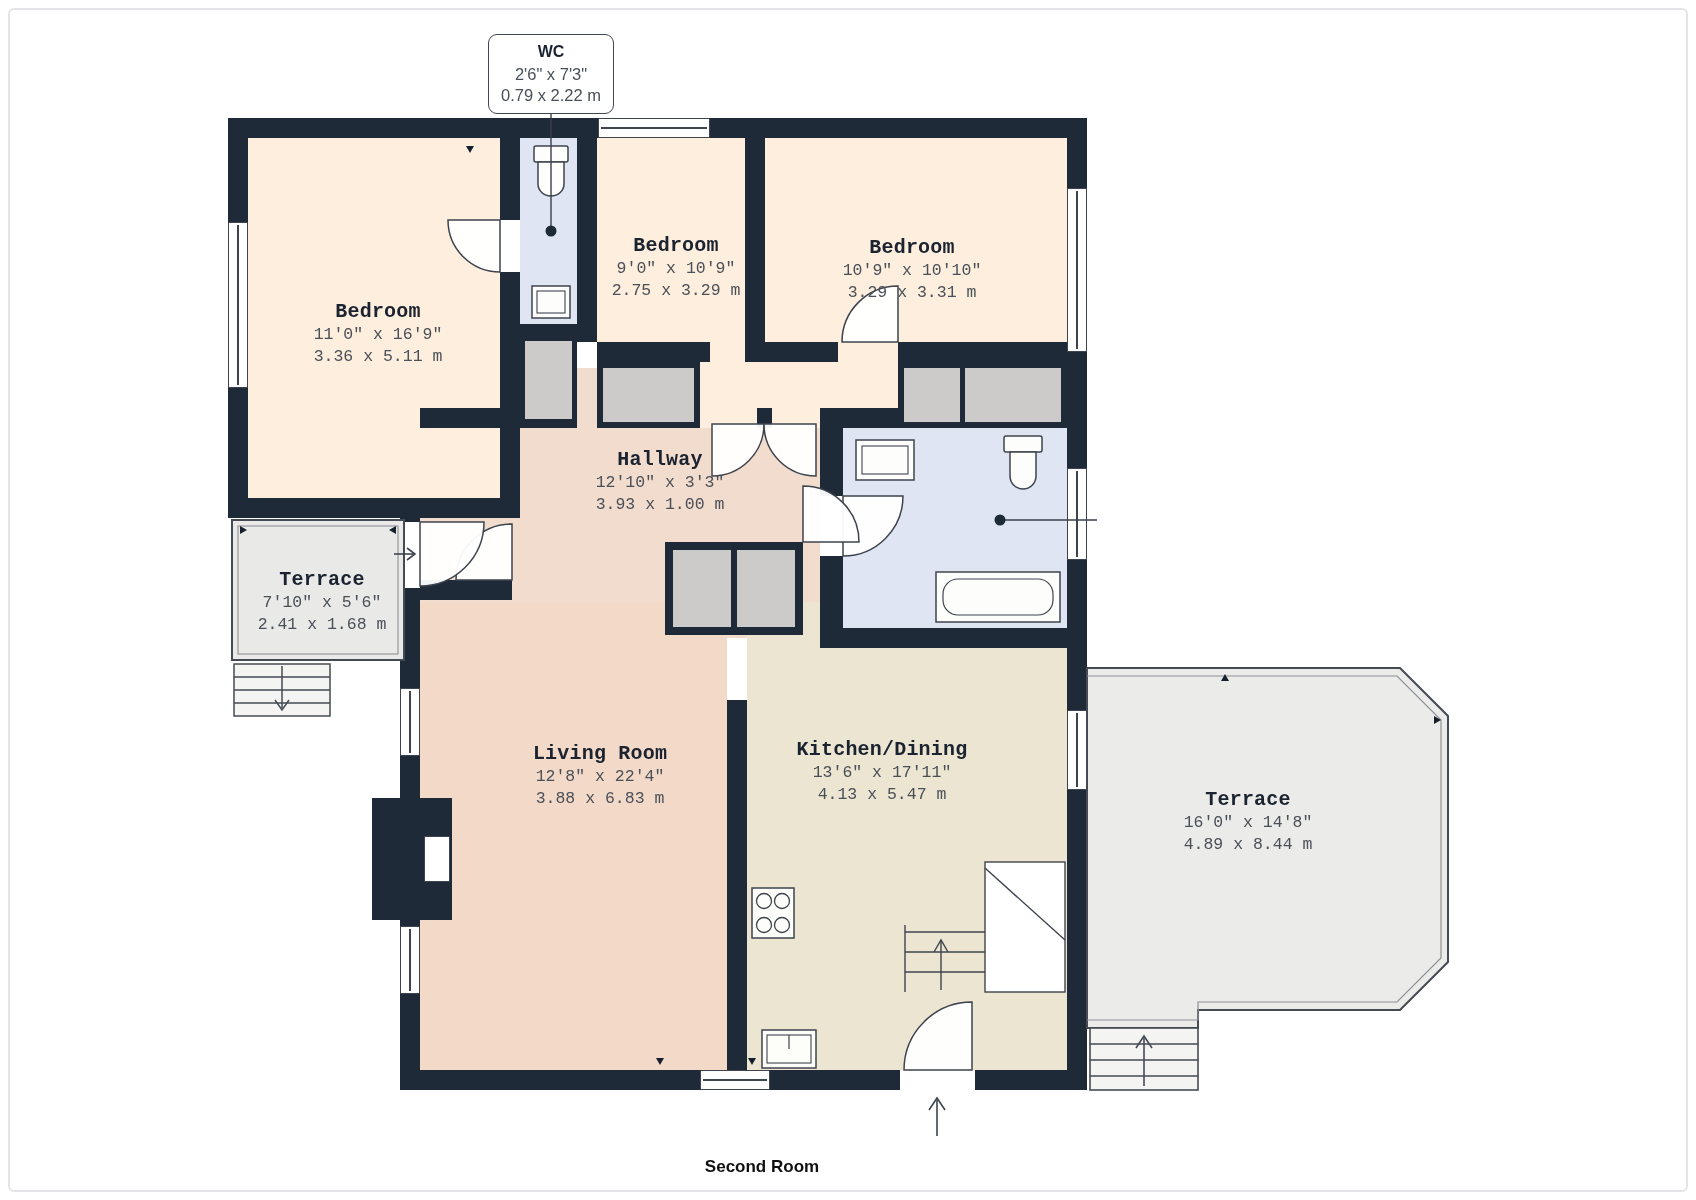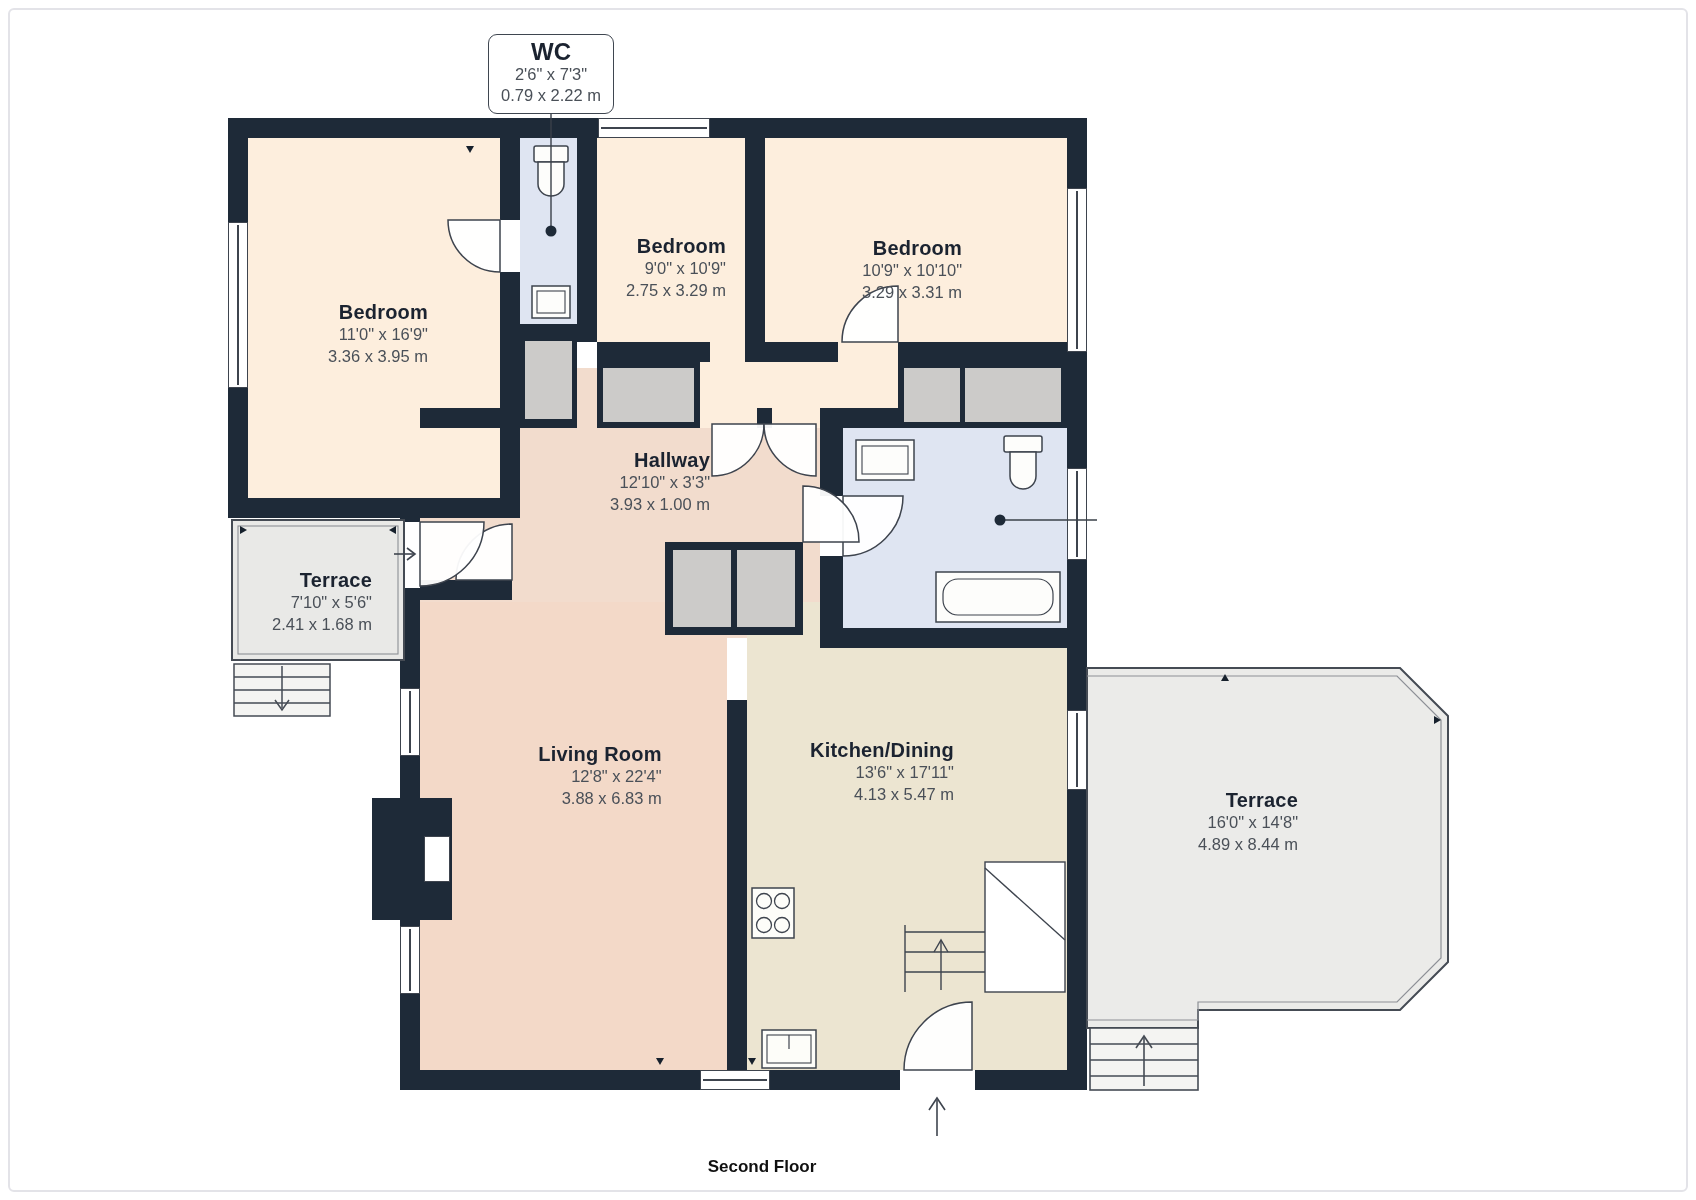--- a/index.html
+++ b/index.html
@@ -8,26 +8,26 @@
   .frame{position:absolute;inset:8px;border:2px solid #e3e3e8;border-radius:6px;pointer-events:none;}
   .f{position:absolute;}
   .w{position:absolute;background:var(--wall,#1e2a38);}
   .win{position:absolute;background:#fff;border:1.6px solid var(--outline,#3e444e);box-sizing:border-box;}
   .wv::after{content:"";position:absolute;top:2px;bottom:2px;left:50%;width:1.4px;margin-left:-0.7px;background:var(--outline,#3e444e);}
   .wh::after{content:"";position:absolute;left:2px;right:2px;top:50%;height:1.4px;margin-top:-0.7px;background:var(--outline,#3e444e);}
   .g{position:absolute;background:#fff;}
   .gp{position:absolute;background:var(--bedroom-fill,#fdeedd);}
   .cl{position:absolute;background:var(--closet-fill,#cccbc9);border:6px solid var(--wall,#1e2a38);box-sizing:border-box;}
   .cl .dv{position:absolute;top:0;bottom:0;width:5px;background:var(--wall,#1e2a38);}
-  .lbl{position:absolute;transform:translateX(-50%);text-align:right;white-space:nowrap;}
+  .lbl{position:absolute;transform:translateX(-50%);text-align:center;white-space:nowrap;font-family:Liberation Mono, monospace;}
   .lbl .t{font-size:20px;font-weight:700;color:#1b2330;letter-spacing:.2px;line-height:24px;}
   .lbl .d{font-size:16.5px;color:#4a5058;line-height:21.5px;}
   .callout{position:absolute;background:#fff;border:1.7px solid #3f4650;border-radius:9px;
            padding:5px 12px 7px;text-align:center;white-space:nowrap;z-index:6;}
-  .callout .t{font-size:24px;font-weight:700;color:#1b2330;line-height:24px;}
+  .callout .t{font-size:16px;font-weight:700;color:#1b2330;line-height:24px;}
   .callout .d{font-size:16.5px;color:#4a5058;line-height:21px;}
   svg.ov{position:absolute;left:0;top:0;z-index:4;}
   .fp{position:absolute;background:var(--wall,#1e2a38);}
   .fpbox{position:absolute;background:#fff;border:1.5px solid #3e444e;box-sizing:border-box;}
   .wm{position:absolute;top:1112px;left:800px;transform:translateX(-50%);
       font-size:36px;font-weight:500;letter-spacing:.5px;color:rgba(255,255,255,.95);
       background:#d7d7d7;padding:1px 10px;white-space:nowrap;z-index:8;}
   .cap{position:absolute;top:1157px;left:762px;transform:translateX(-50%);
        font-size:17px;font-weight:700;color:#101010;z-index:8;}
   .z5{z-index:5;}
@@ -192,21 +192,21 @@
       <polygon points="1221,681 1229,681 1225,674"></polygon>
       <polygon points="1434,716 1441,720 1434,724"></polygon>
       <polygon points="656,1058 664,1058 660,1065"></polygon>
       <polygon points="748,1058 756,1058 752,1065"></polygon>
     </g>
   </svg>
 
   <div class="lbl z5" style="left:378px;top:300px">
     <div class="t">Bedroom</div>
     <div class="d">11'0" x 16'9"</div>
-    <div class="d">3.36 x 3.95 m</div>
+    <div class="d">3.36 x 5.11 m</div>
   </div>
   <div class="lbl z5" style="left:676px;top:234px">
     <div class="t">Bedroom</div>
     <div class="d">9'0" x 10'9"</div>
     <div class="d">2.75 x 3.29 m</div>
   </div>
   <div class="lbl z5" style="left:912px;top:236px">
     <div class="t">Bedroom</div>
     <div class="d">10'9" x 10'10"</div>
     <div class="d">3.29 x 3.31 m</div>
@@ -236,14 +236,14 @@
     <div class="d">16'0" x 14'8"</div>
     <div class="d">4.89 x 8.44 m</div>
   </div>
 
   <div class="callout" style="left:551px;top:34px;transform:translateX(-50%)">
     <div class="t">WC</div>
     <div class="d">2'6" x 7'3"</div>
     <div class="d">0.79 x 2.22 m</div>
   </div>
 
-  <div class="cap">Second Floor</div>
+  <div class="cap">Second Room</div>
 </div>
 
 </body></html>

